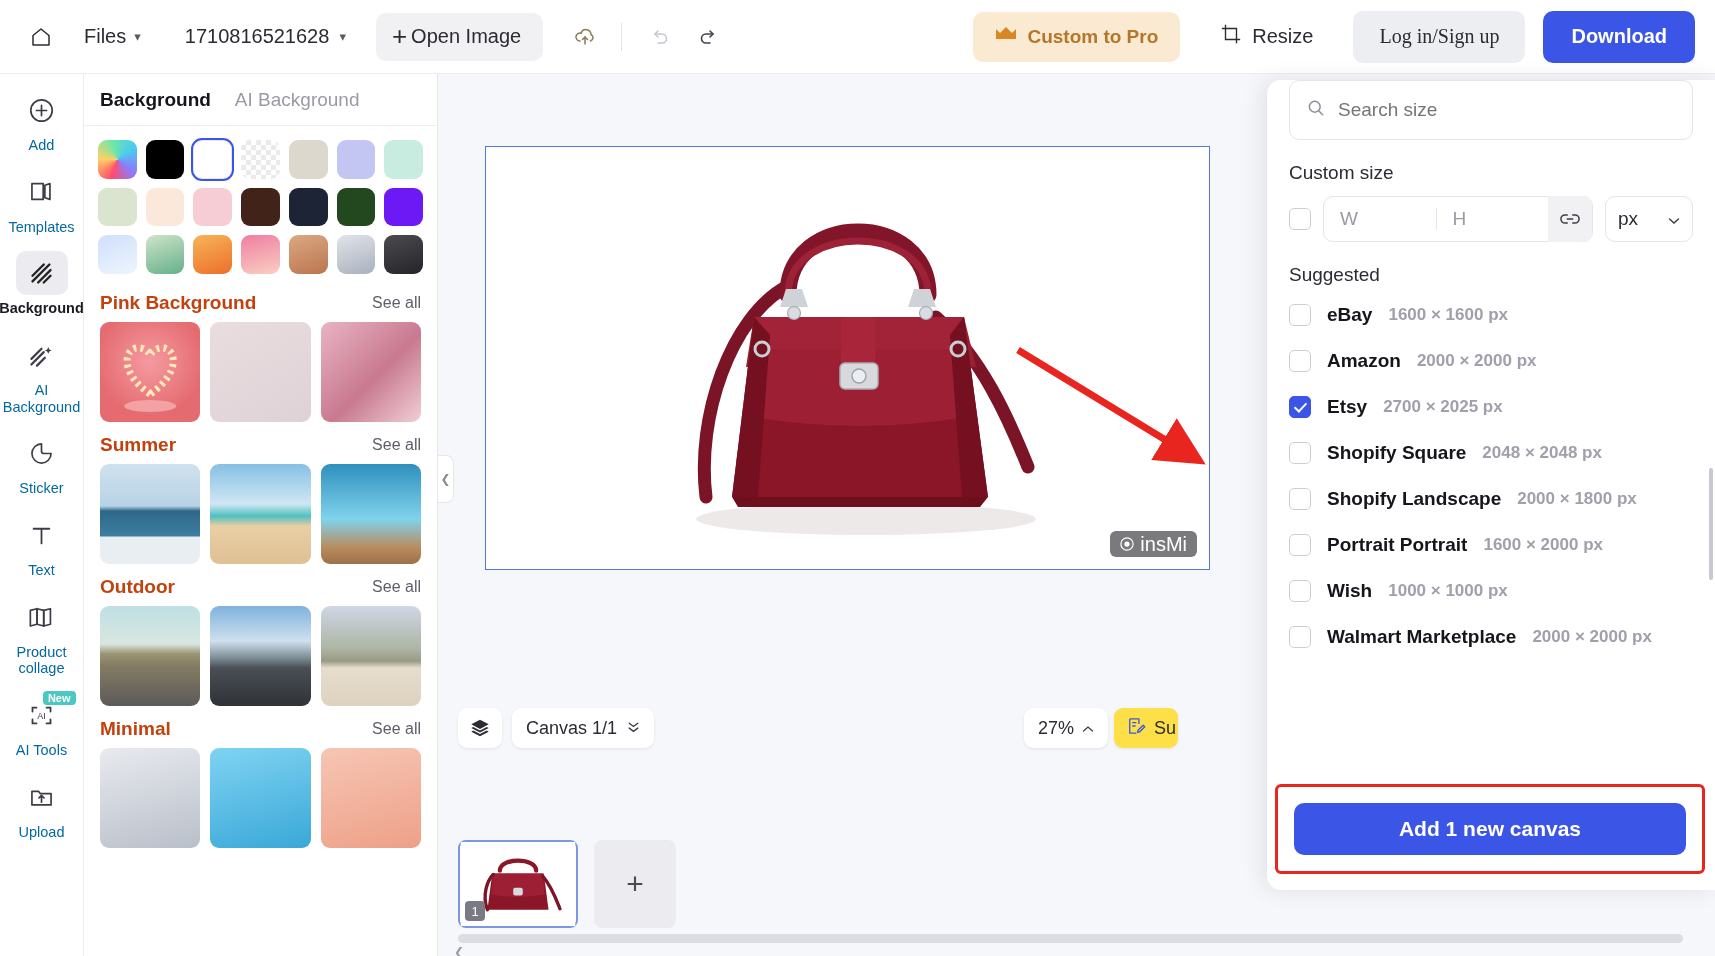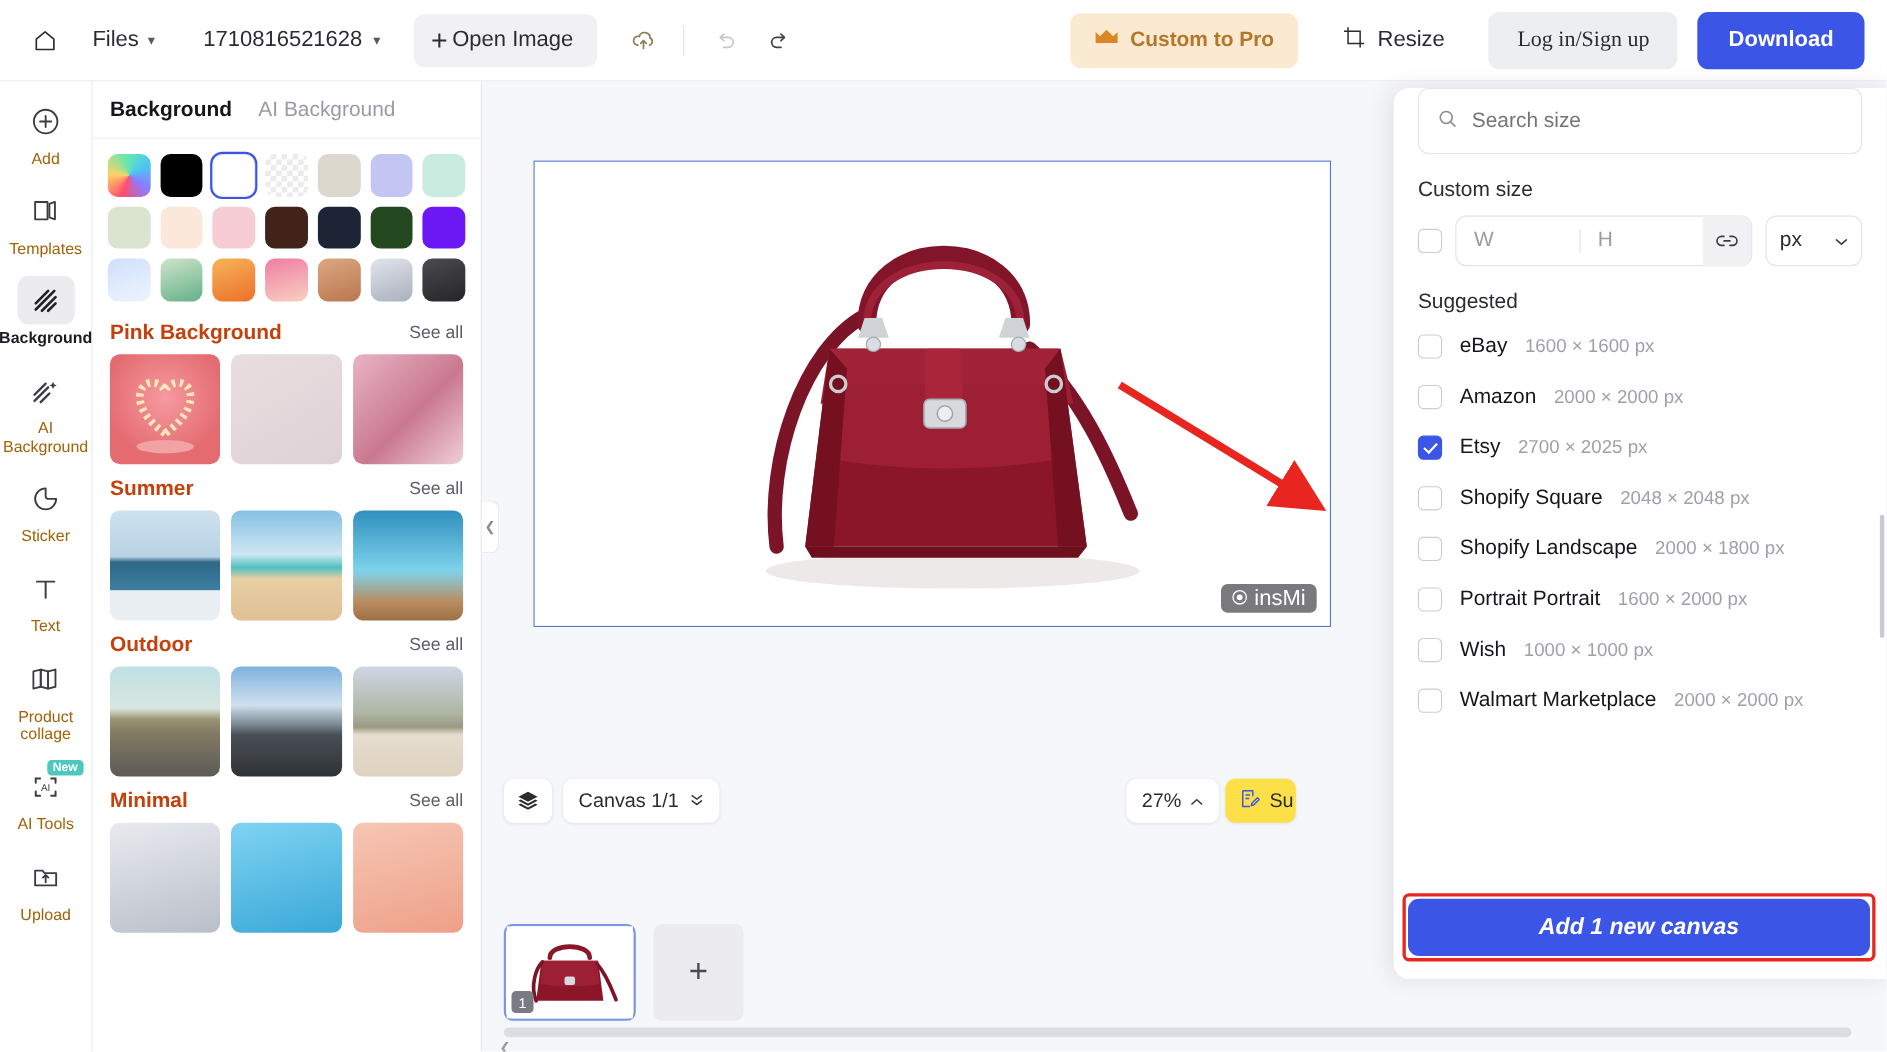--- a/index.html
+++ b/index.html
@@ -54,21 +54,21 @@
   
   .rail {
     position:absolute; top:74px; left:0; width:84px; height:882px;
     background:#fff; border-right:1px solid #ececf0;
     display:flex; flex-direction:column; align-items:center; padding-top:14px;
     z-index:4;
   }
   .rail-item { width:76px; display:flex; flex-direction:column; align-items:center; margin-bottom:16px; cursor:pointer; position:relative;}
   .rail-ico { width:52px; height:44px; display:flex; align-items:center; justify-content:center; border-radius:10px; }
   .rail-item.active .rail-ico { background:#ececf0; }
-  .rail-lbl { margin-top:5px; font-size:14.5px; color:#a16207; text-align:center; line-height:1.15; }
+  .rail-lbl { margin-top:5px; font-size:14.5px; color:#0369a1; text-align:center; line-height:1.15; }
   .rail-item.active .rail-lbl { color:#1b1b22; font-weight:700; }
   .new-badge {
     position:absolute; top:-2px; right:4px; background:#4cc8c0; color:#fff;
     font-size:11px; font-weight:700; padding:1px 5px; border-radius:4px;
   }
 
   
   .panel {
     position:absolute; top:74px; left:84px; width:354px; height:882px;
     background:#fff; border-right:1px solid #e6e6ec; overflow:hidden; z-index:3;
@@ -147,27 +147,27 @@
   .cbox.checked { background:#3b55e6; border-color:#3b55e6; position:relative; }
   .cbox.checked::after {
     content:""; position:absolute; left:7px; top:3px; width:5px; height:10px;
     border:solid #fff; border-width:0 2.4px 2.4px 0; transform:rotate(43deg);
   }
   .wh-box { flex:1; height:46px; border:1px solid #e4e4ea; border-radius:10px; display:flex; align-items:center; }
   .wh-in { flex:1; padding:0 16px; font-size:19px; color:#9a9aa6; }
   .wh-sep { width:1px; height:22px; background:#e4e4ea; }
   .link-btn { width:44px; height:46px; background:#f1f1f4; border-radius:0 9px 9px 0; display:flex;align-items:center;justify-content:center; cursor:pointer;}
   .unit-box { width:88px; height:46px; border:1px solid #e4e4ea; border-radius:10px; display:flex; align-items:center; justify-content:space-between; padding:0 12px; font-size:19px; cursor:pointer;}
-  .sug-list { margin-top:6px; }
+  .sug-list { margin-top:6px;font-weight:bold; }
   .sug-item { height:46px; display:flex; align-items:center; gap:16px; padding:0 22px; cursor:pointer; }
   .sug-name { font-size:19px; color:#15151c; }
   .sug-dim { font-size:17px; color:#a0a0ac; }
   .sr-cta-wrap {
     position:absolute; left:8px; right:10px; bottom:16px;
-    border:3px solid #e8251f; border-radius:6px; padding:2px;font-style:italic;
+    border:3px solid #e8251f; border-radius:6px; padding:16px;
   }
   .sr-cta {
     height:52px; background:#3b55e6; border-radius:10px; color:#fff;
     display:flex; align-items:center; justify-content:center;
     font-size:21px; font-weight:700; cursor:pointer;
   }
   .scrollbar-right { position:absolute; right:2px; top:388px; width:4px; height:112px; background:#c9c9d2; border-radius:3px;}
 
   
   .arrow { position:absolute; left:1010px; top:340px; z-index:8; pointer-events:none;}

